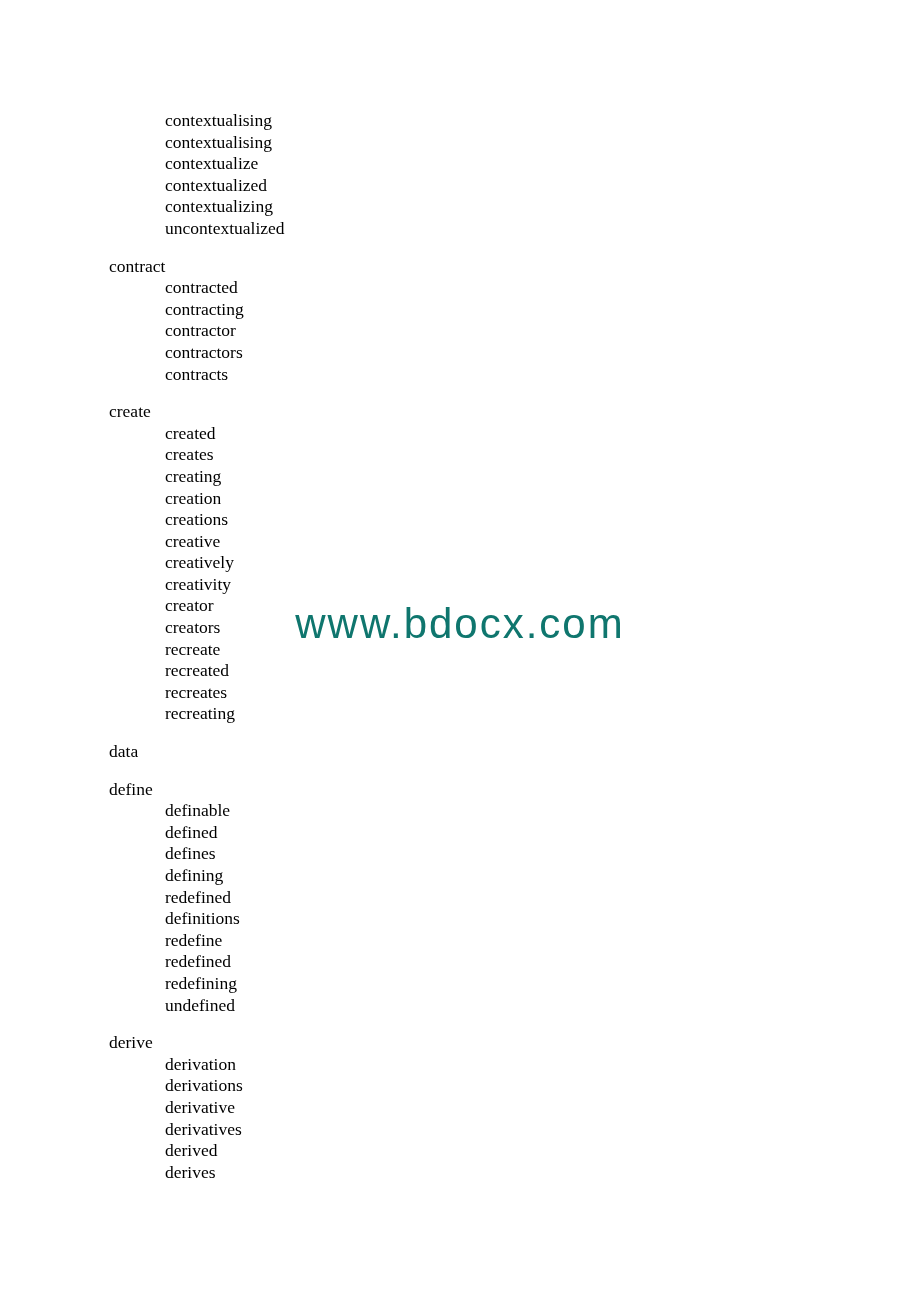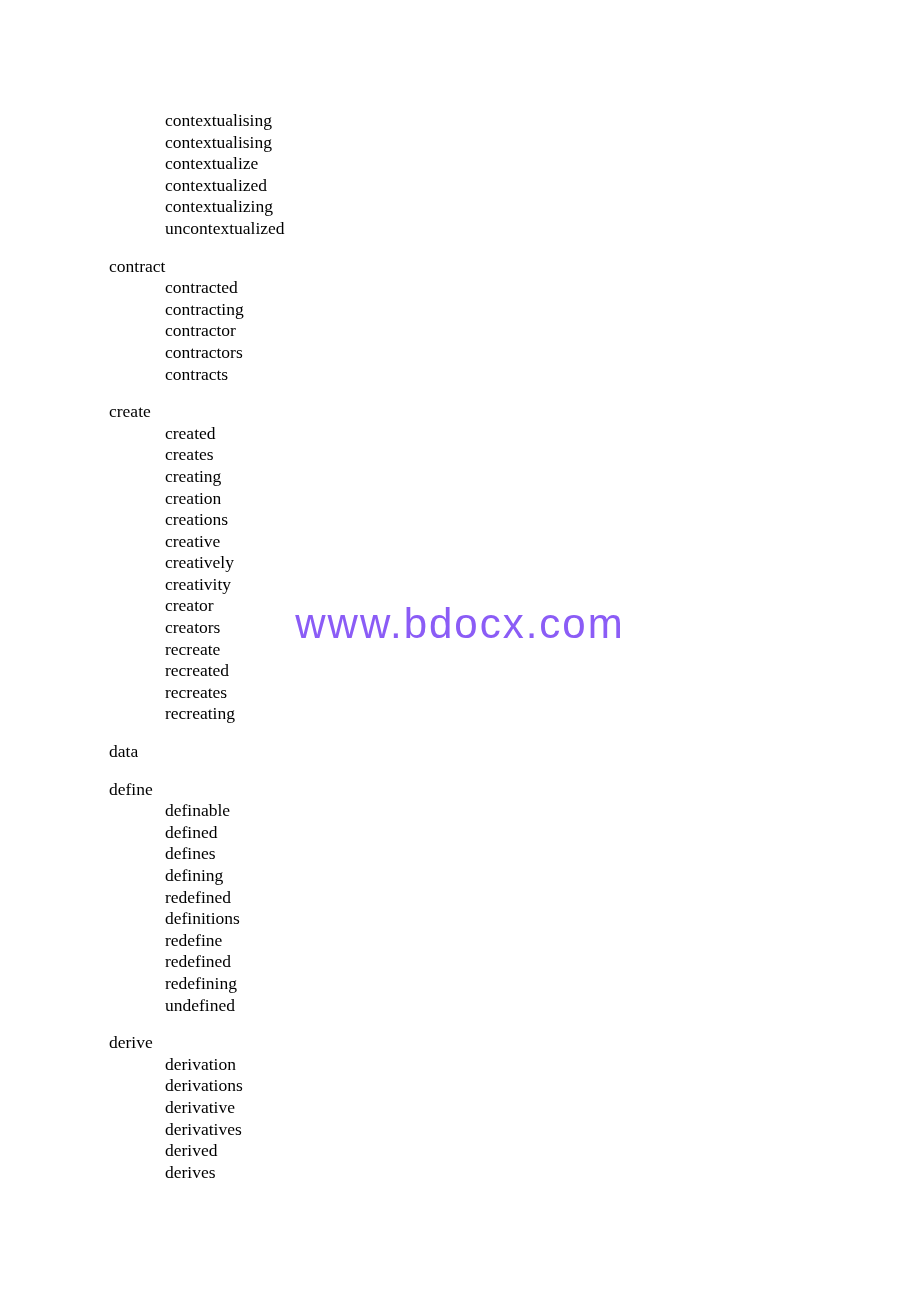--- a/index.html
+++ b/index.html
@@ -23,21 +23,21 @@
   }
   .watermark {
     position: absolute;
     left: 0;
     top: 600px;
     width: 920px;
     text-align: center;
     font-family: "Liberation Sans", sans-serif;
     font-size: 42px;
     letter-spacing: 2px;
-    color: #8b5cf6;
+    color: #0f766e;
     user-select: none;
     pointer-events: none;
     z-index: 1;
   }
   .content {
     position: absolute;
     left: 0;
     top: 0;
     width: 920px;
     z-index: 2;

